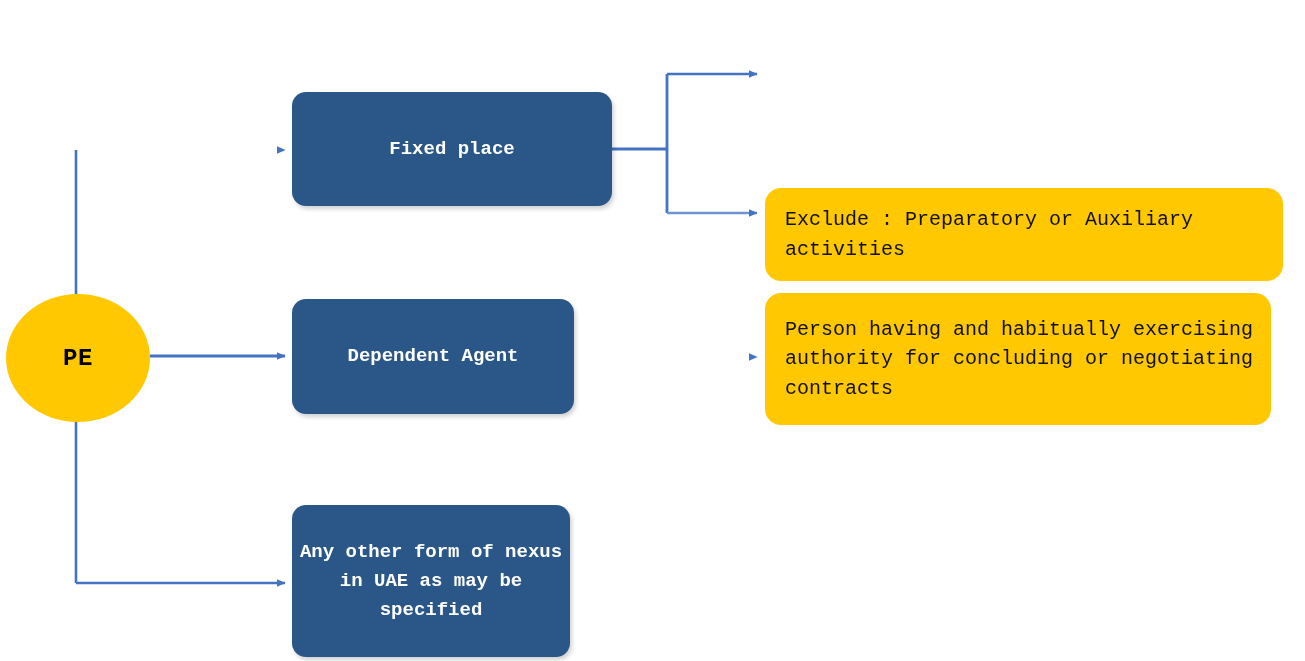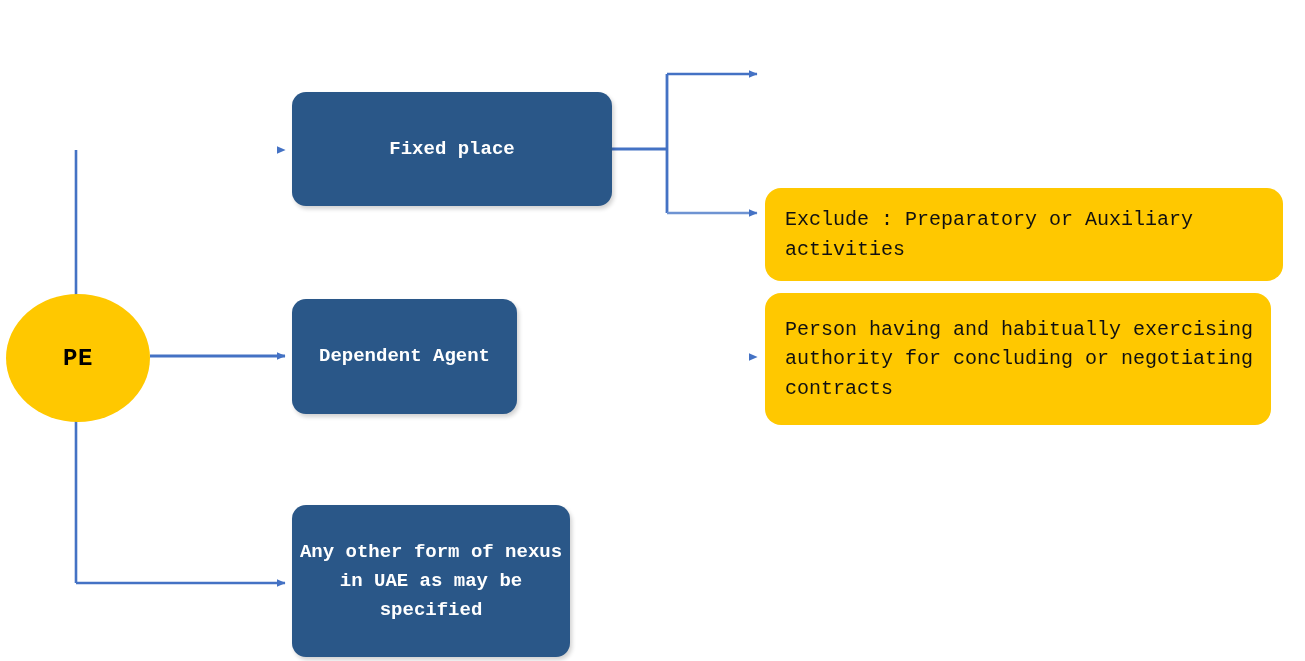--- a/index.html
+++ b/index.html
@@ -61,21 +61,21 @@
     border-radius: 16px;
     color: #111111;
     font-weight: normal;
     font-size: 20px;
     line-height: 29.5px;
     padding: 0 16px 0 20px;
     text-align: left;
     align-items: center;
   }
   .box-fixed-place   { left: 292px; top: 92px;  width: 320px; height: 114px; }
-  .box-dep-agent     { left: 292px; top: 299px; width: 225px; height: 115px; }
+  .box-dep-agent     { left: 292px; top: 299px; width: 282px; height: 115px; }
   .box-other-nexus   { left: 292px; top: 505px; width: 278px; height: 152px; border-radius: 14px; }
   .yb-branch  { left: 765px; top: 19px;  width: 518px; height: 106px; }
   .yb-exclude { left: 765px; top: 160px; width: 518px; height: 93px; margin-top: 28px; }
   .yb-person  { left: 765px; top: 293px; width: 506px; height: 132px; }
   .node-text { display: block; width: 100%; }
 </style>
 </head>
 <body>
 
 <div id="canvas">

